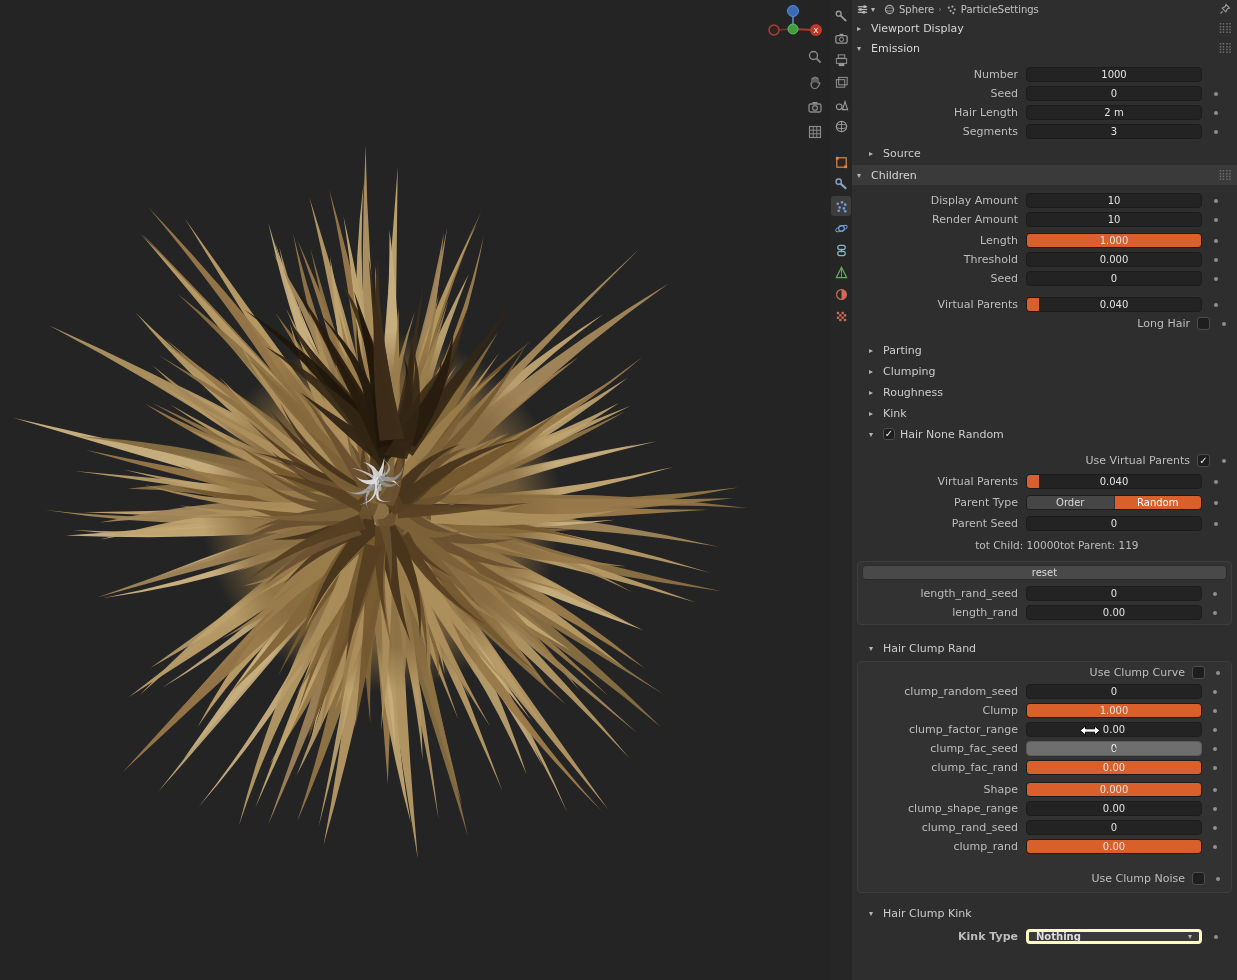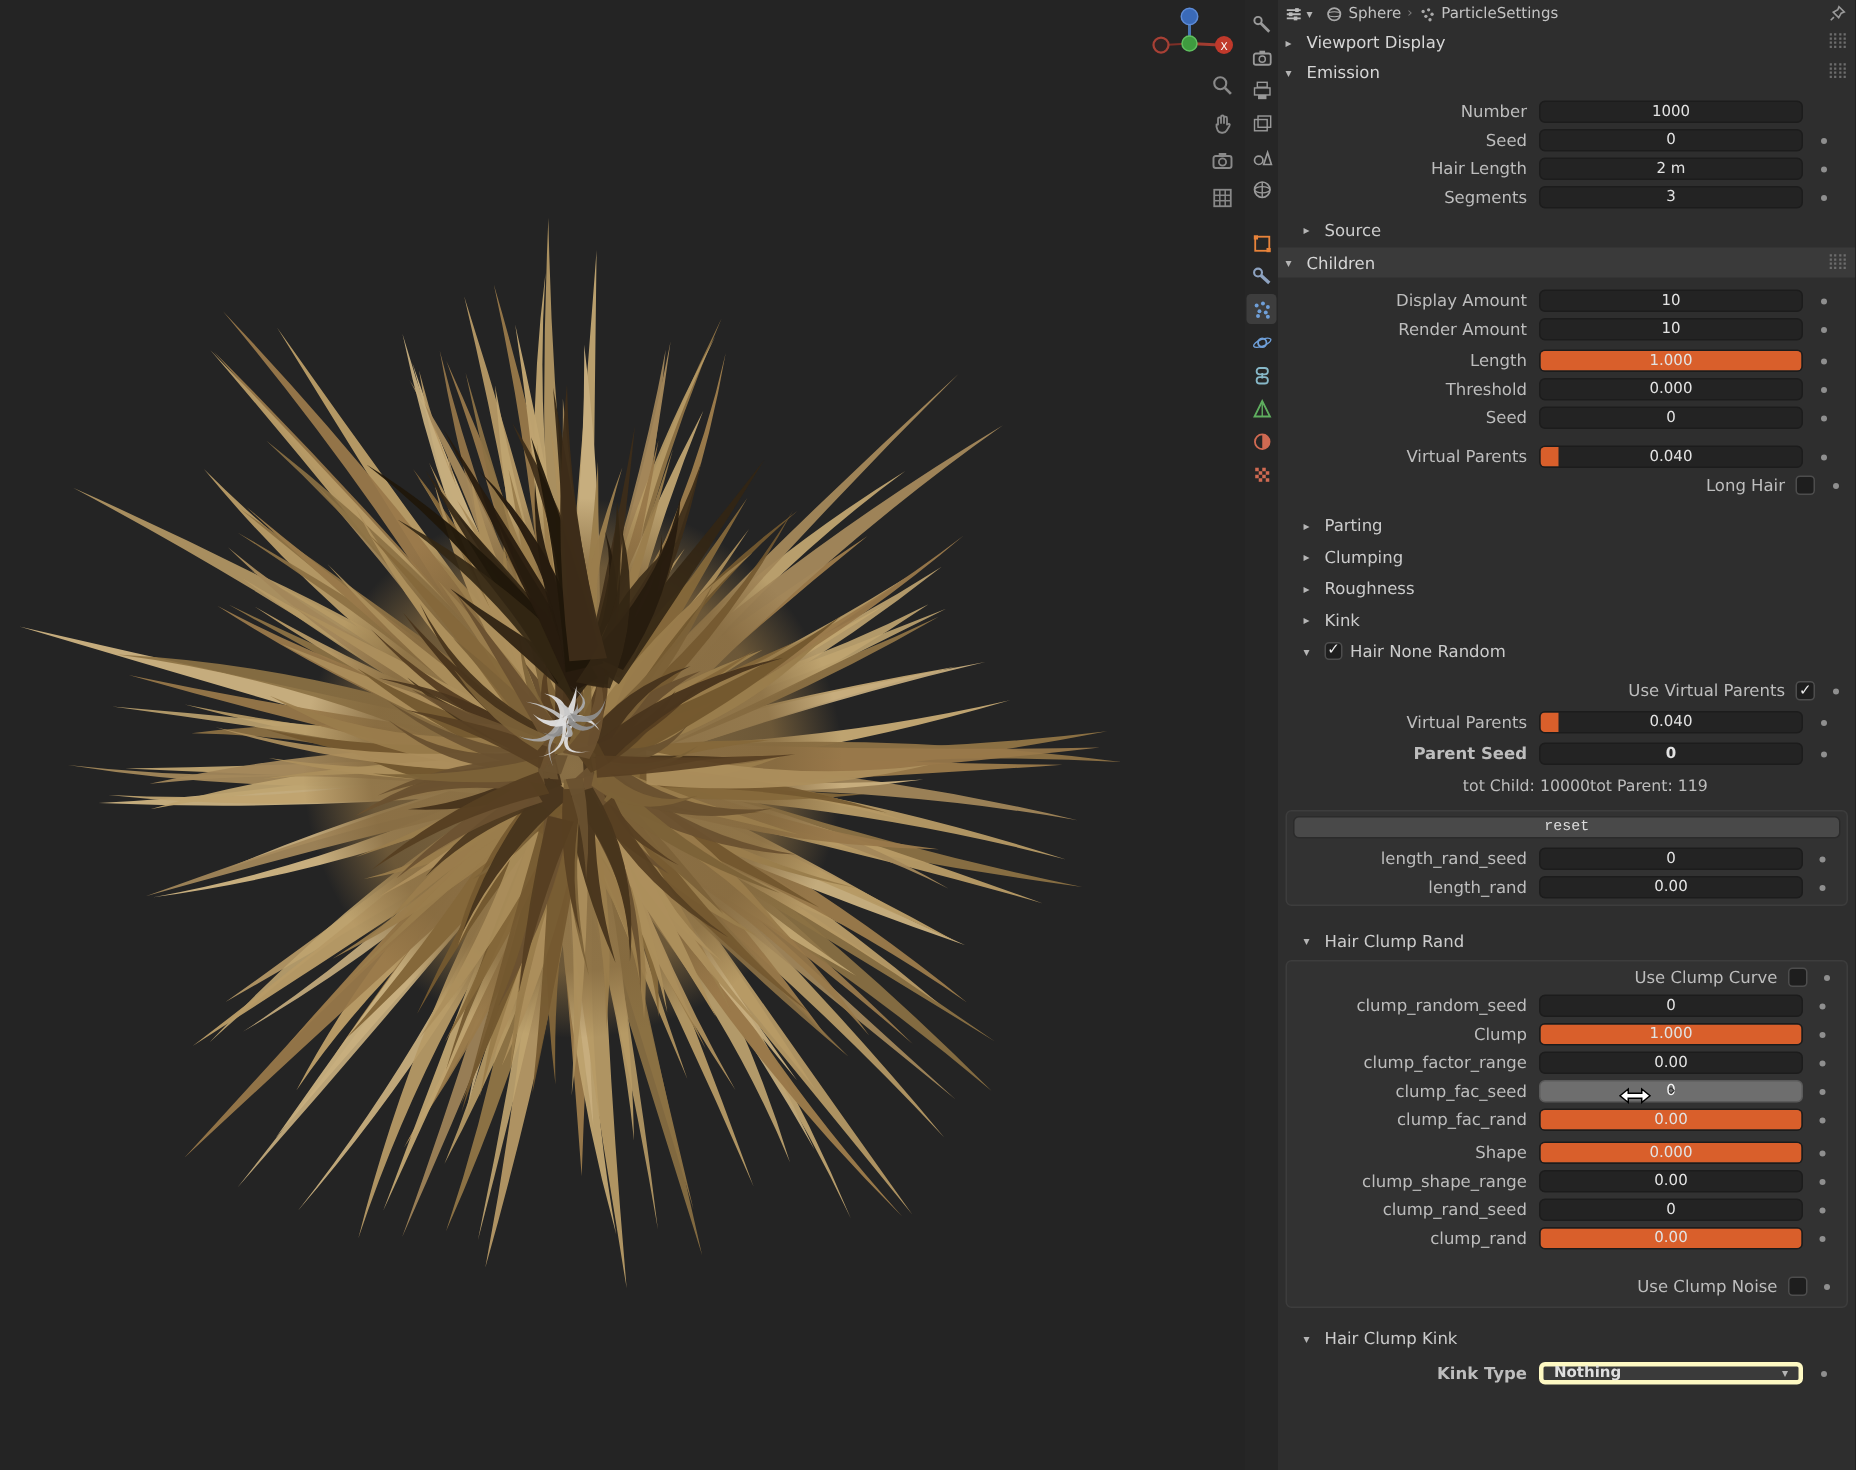--- a/index.html
+++ b/index.html
@@ -63,21 +63,21 @@
   .checkbox.small{width:12px;height:12px;}
   .row.check{justify-content:flex-end;padding-right:0;}
   .lbl-auto{color:#bdbdbd;padding-right:7px;white-space:nowrap;}
   .inforow{display:flex;align-items:center;height:17px;margin-bottom:4px;padding-left:4px;font-size:10.5px;color:#bdbdbd;}
   .inforow .c1{width:204px;text-align:right;}
   .inforow .c2{width:130px;}
   .box{margin:0 5px;border:1px solid #3d3d3d;background:#323232;border-radius:4px;padding:2px 0 3px 0;}
   .box .lbl{width:164px;}
   .box .dotcol{width:26px;}
   .btn{height:15px;margin:1px 4px;background:#494949;border:1px solid #2b2b2b;border-radius:4px;
-       display:flex;align-items:center;justify-content:center;color:#dcdcdc;font-size:10px;font-family:Liberation Mono, monospace;}
+       display:flex;align-items:center;justify-content:center;color:#dcdcdc;font-size:10px;}
   .dropdown{height:15px;background:#3a3a3a;border:3px solid #fef9c3;border-radius:4px;display:flex;
             align-items:center;padding:0 7px;color:#dfdfdf;font-size:10px;}
   .dd-arrow{margin-left:auto;color:#b5b5b5;font-size:8px;}
   #cursor{position:absolute;left:1079px;top:724px;z-index:50;pointer-events:none;}
   svg{display:block;}
 </style>
 </head>
 <body>
 
 <div id="viewport">
@@ -793,21 +793,33 @@
     <div class="ctl">
         <div class="field">
           <i class="fill" style="width:7%;"></i>
           <span>0.040</span>
         </div>
       </div>
     <div class="dotcol">
         <i class="dot"></i>
       </div>
   </div>
-  <div class="row" style="margin-bottom:4px;font-weight:bold;">
+  <div class="row" style="margin-bottom:4px;">
+    <div class="lbl">Parent Type</div>
+    <div class="ctl">
+      <div class="seg">
+        <div>Order</div>
+        <div class="active">Random</div>
+      </div>
+    </div>
+    <div class="dotcol">
+        <i class="dot"></i>
+      </div>
+  </div>
+  <div class="row" style="margin-bottom:4px;">
     <div class="lbl">Parent Seed</div>
     <div class="ctl">
         <div class="field">
           <span>0</span>
         </div>
       </div>
     <div class="dotcol">
         <i class="dot"></i>
       </div>
   </div>

